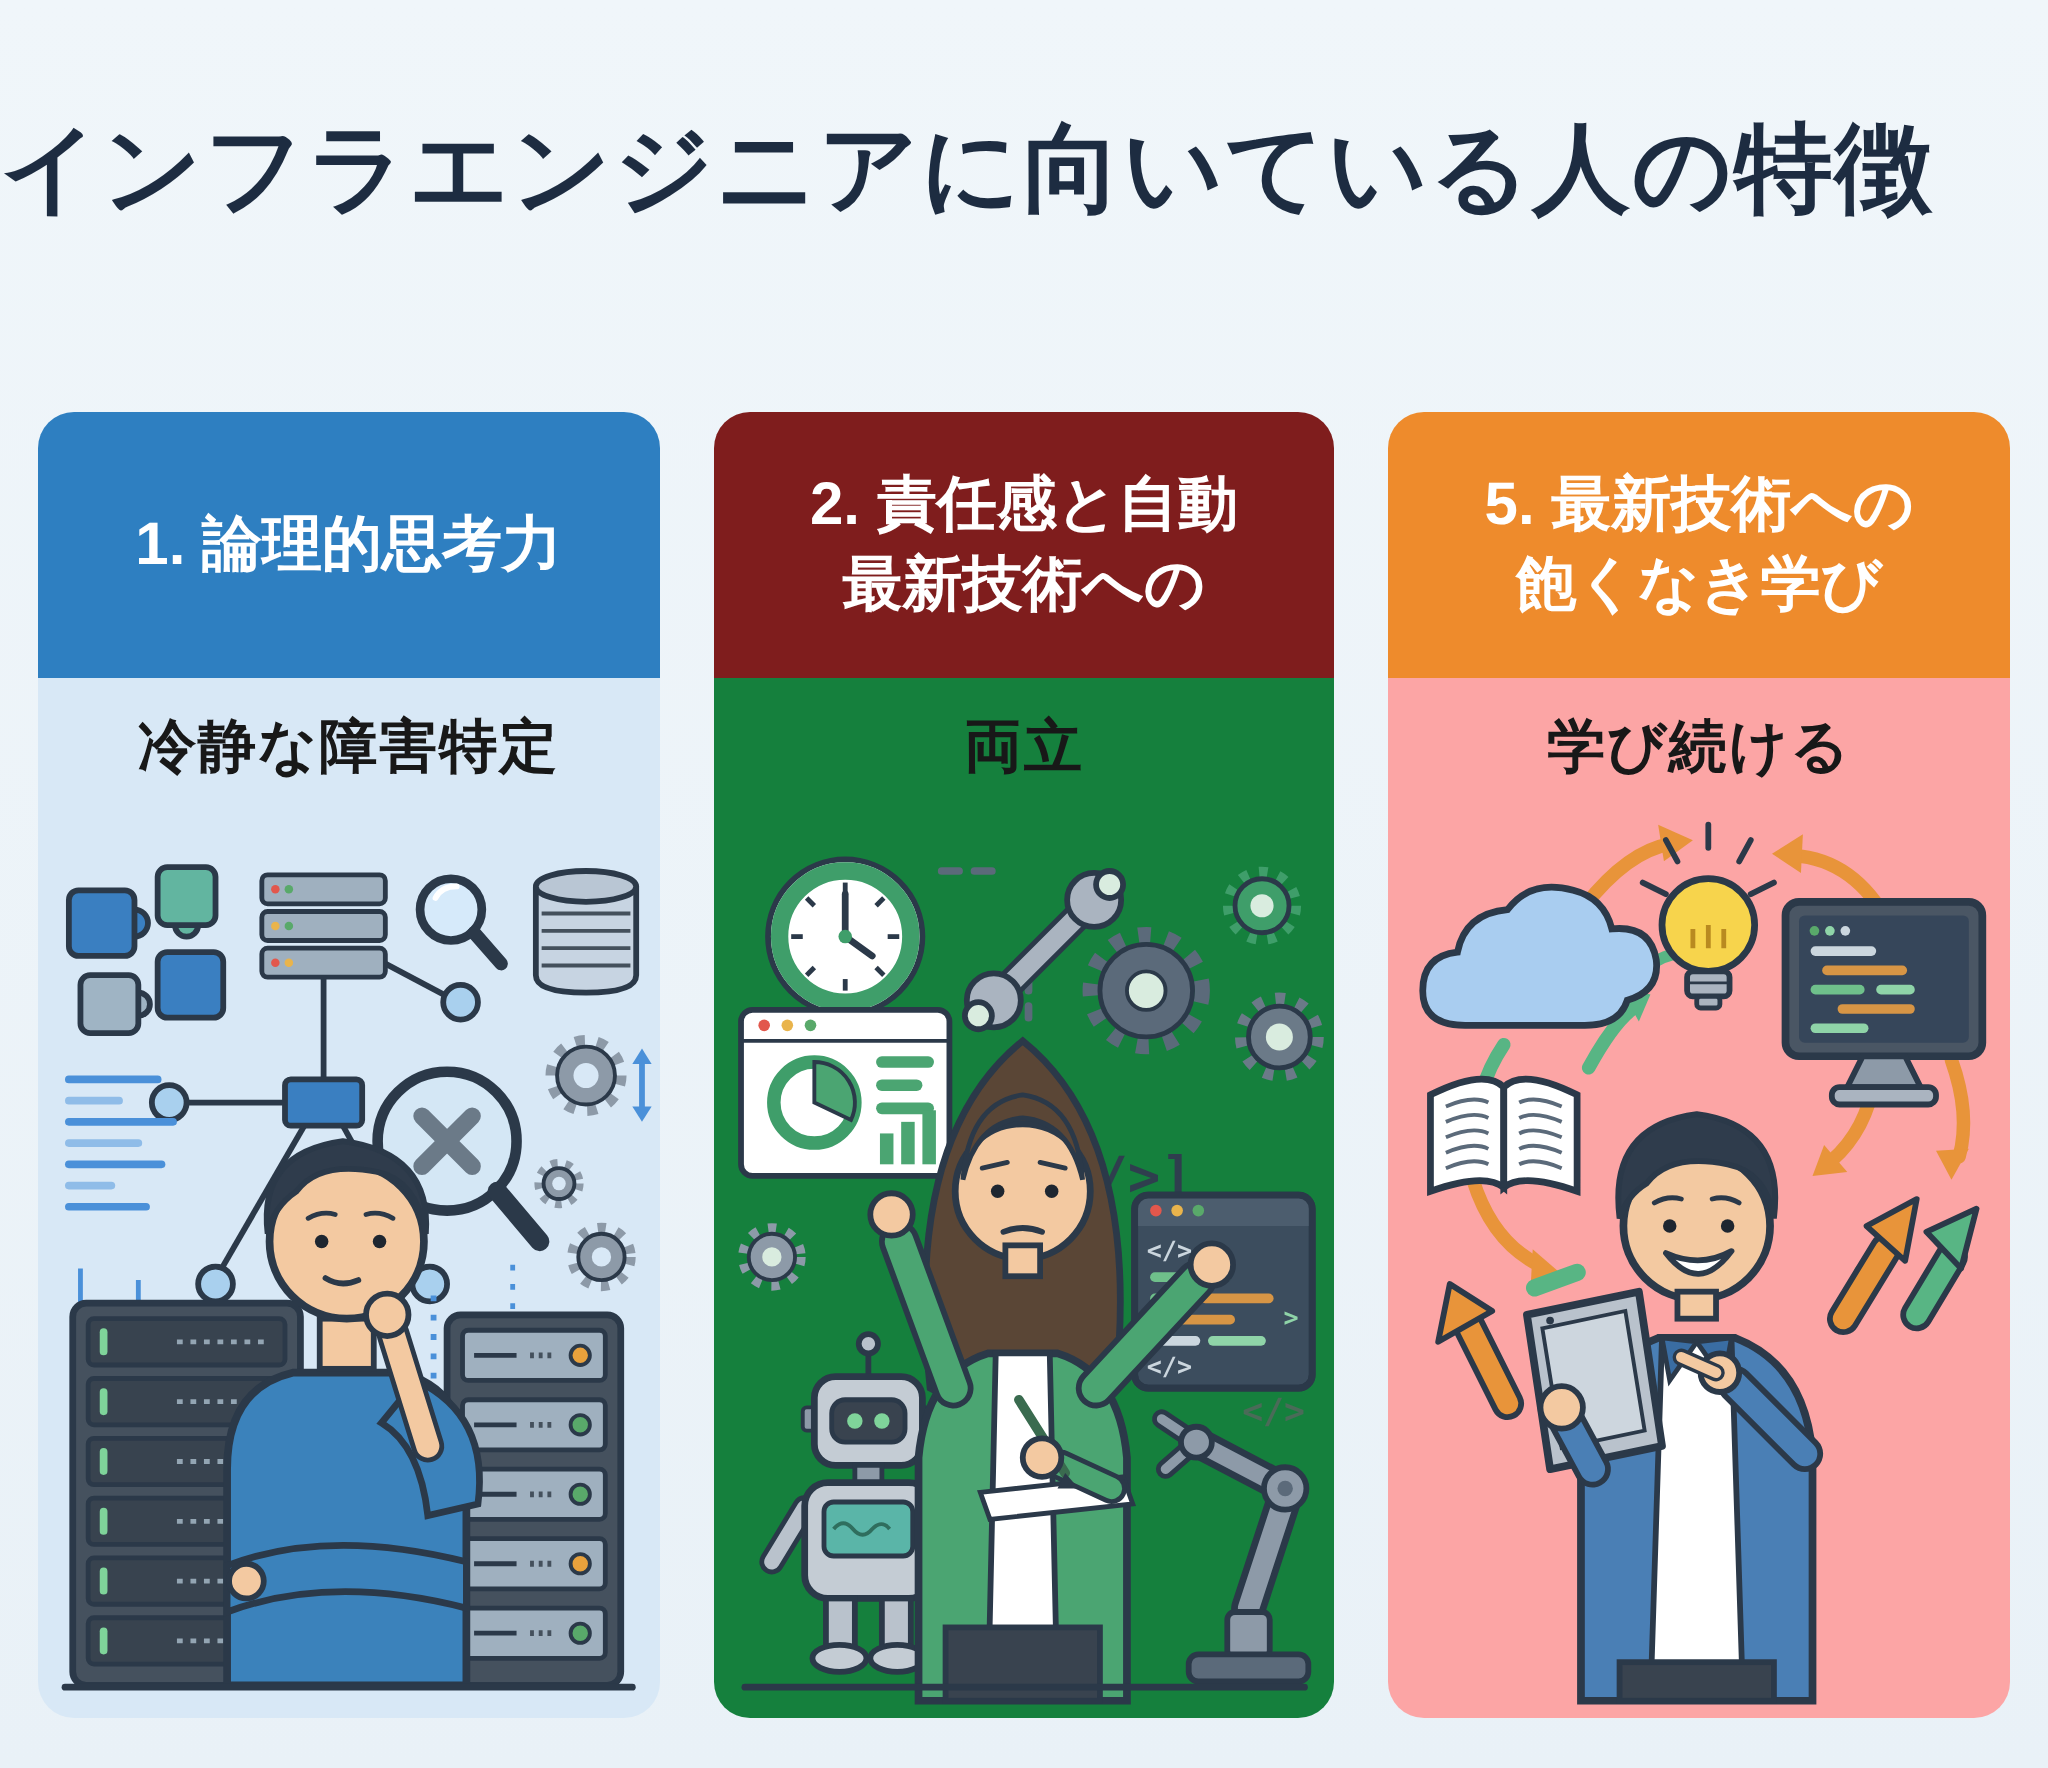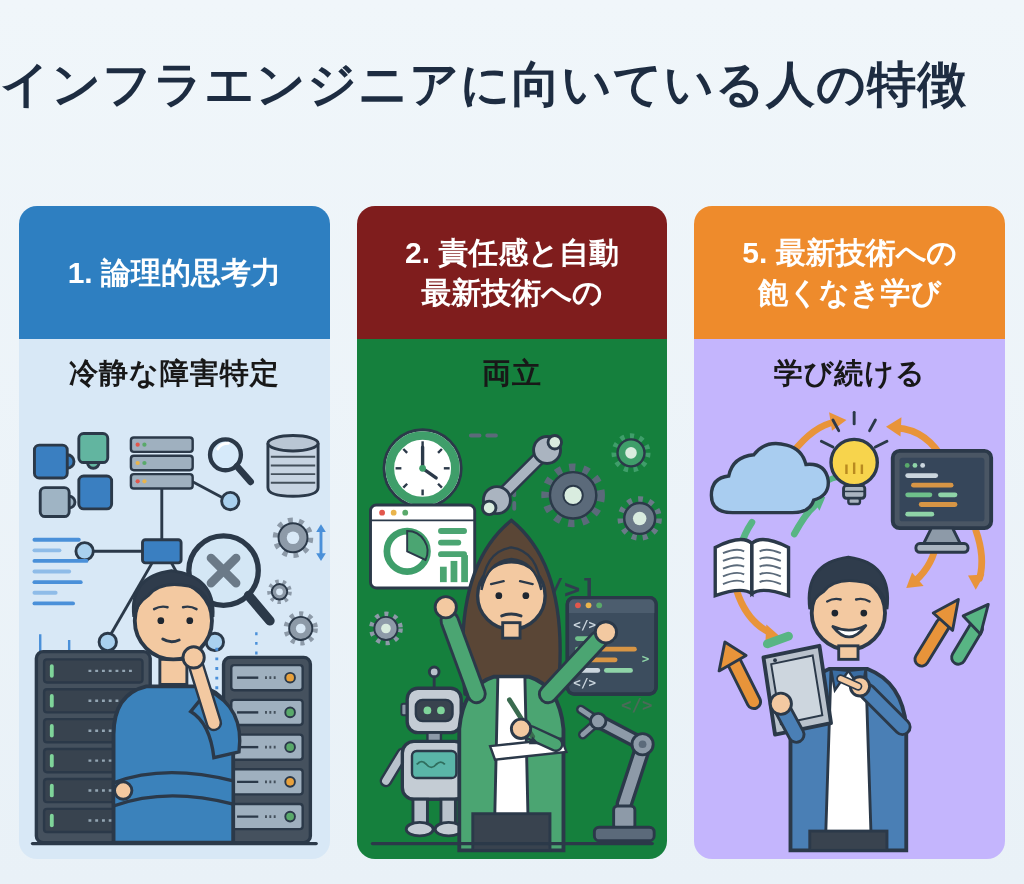--- a/index.html
+++ b/index.html
@@ -7,21 +7,21 @@
 body{background:linear-gradient(180deg,#f0f6fa 0%,#e9f1f7 100%);font-family:"Liberation Sans","DejaVu Sans",sans-serif;overflow:hidden}
 .title{padding-top:52px;text-align:left;font-size:49px;font-weight:800;color:#1d2c41;letter-spacing:1px}
 .panels{display:flex;gap:27px;padding:0 19px;margin-top:88px}
 .panel{width:321px;height:653px;border-radius:18px;overflow:hidden;display:flex;flex-direction:column}
 .panel-header{height:133px;display:flex;flex-direction:column;align-items:center;justify-content:center;color:#fff;font-weight:800;font-size:30px;line-height:1.32;text-align:center;padding:0 6px}
 .panel--1 .panel-header{background:#2e7fc1}
 .panel--1 .panel-body{background:#d8e8f6}
 .panel--2 .panel-header{background:#7f1d1d}
 .panel--2 .panel-body{background:#15803d}
 .panel--3 .panel-header{background:#ee8b2c}
-.panel--3 .panel-body{background:#c4b5fd}
+.panel--3 .panel-body{background:#fca5a5}
 .panel-body{flex:1;display:flex;flex-direction:column;align-items:center;min-height:0}
 .subtitle{margin-top:15px;font-size:29px;font-weight:800;color:#181818;letter-spacing:1px}
 .illust{width:100%;flex:1;margin-top:2px;display:block}
 svg text{font-family:"DejaVu Sans Mono","Liberation Mono",monospace;font-weight:bold}
 </style>
 </head>
 <body>
 
 <h1 class="title">インフラエンジニアに向いている人の特徴</h1>
 

